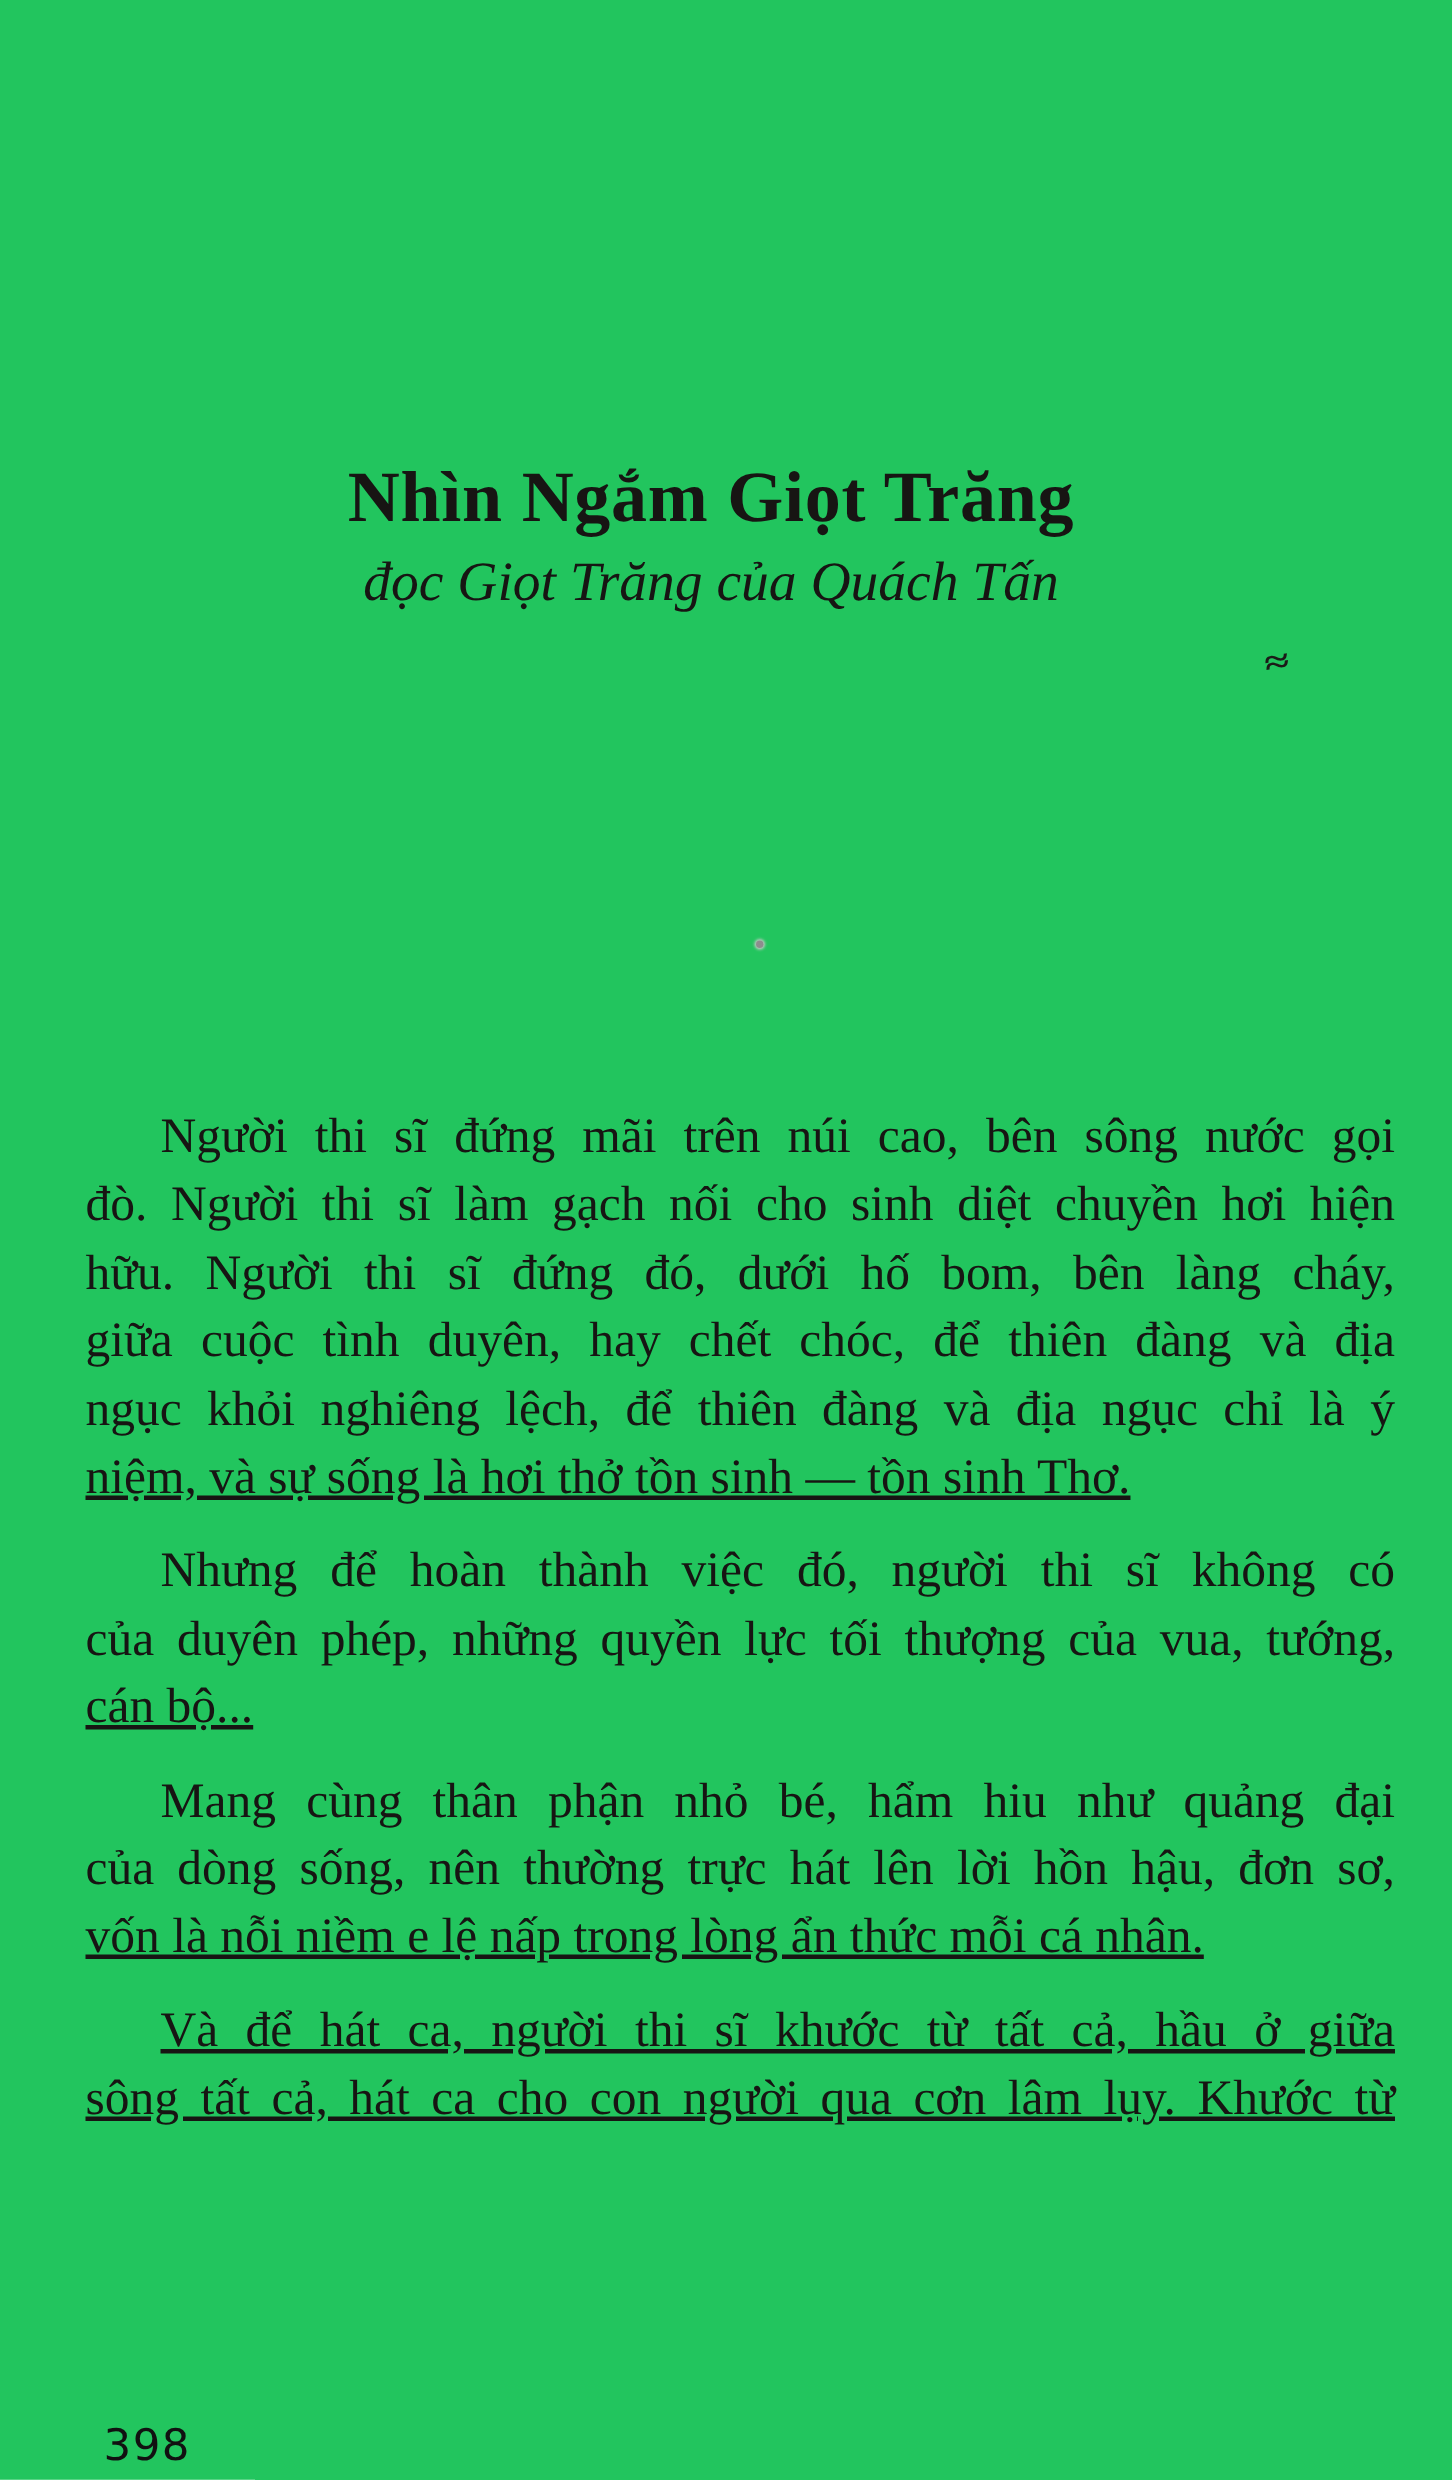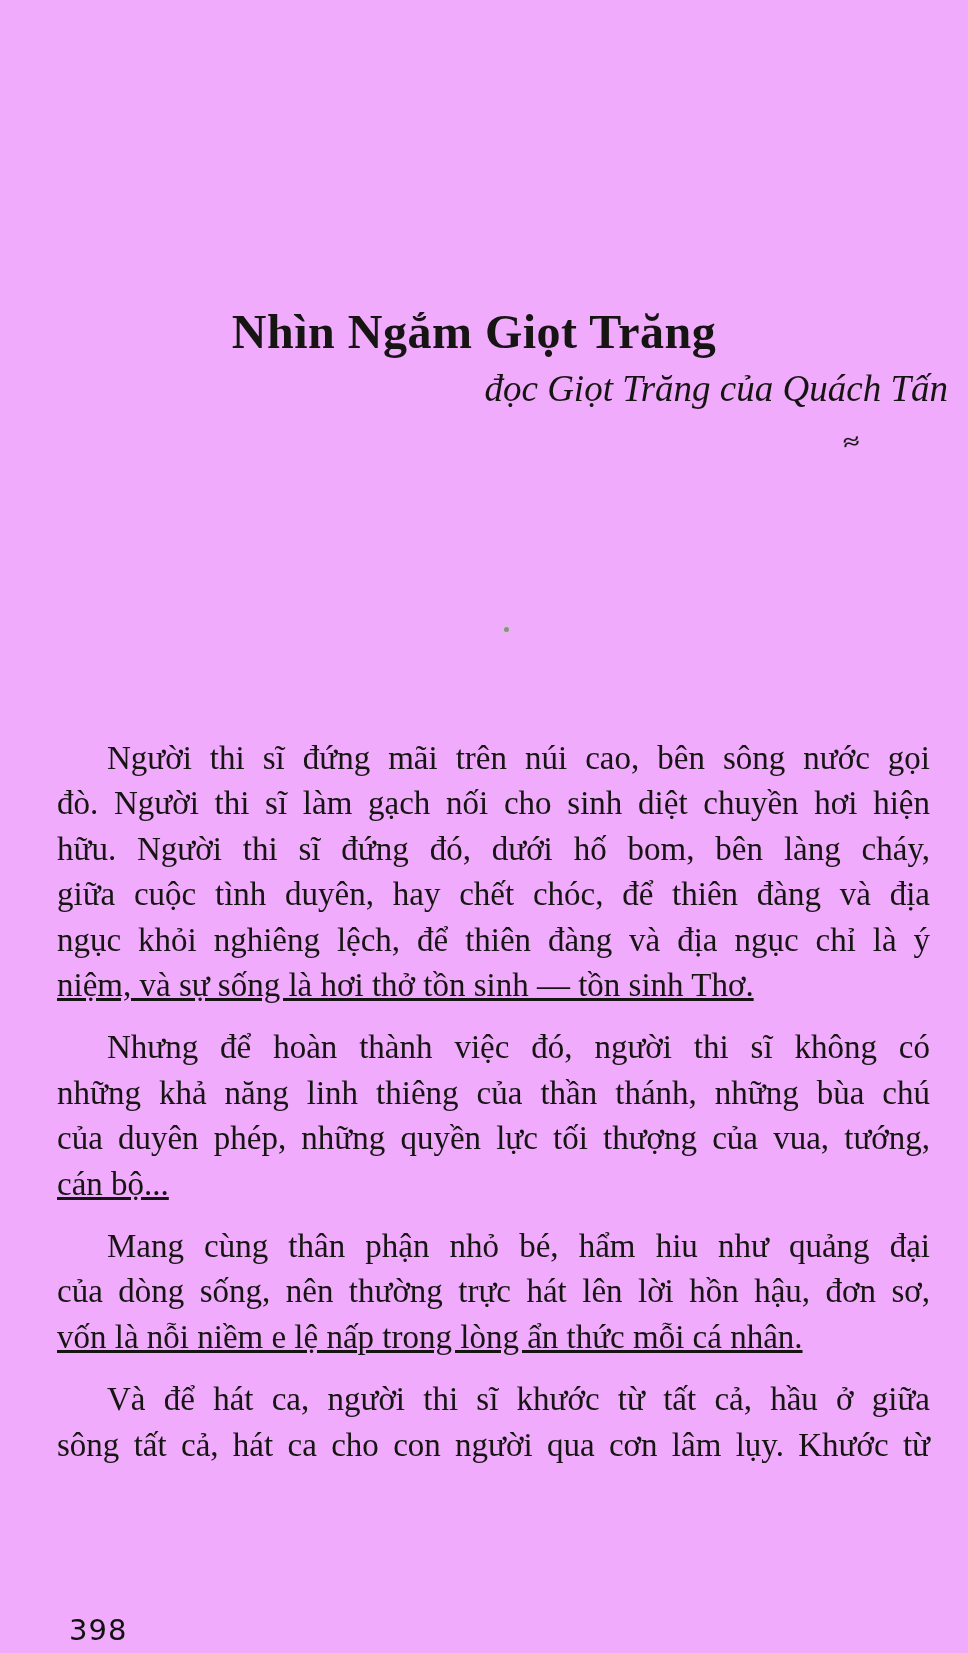--- a/index.html
+++ b/index.html
@@ -11,21 +11,21 @@
     height: 1653px;
     position: relative;
     background: #ffffff;
     font-family: "Liberation Serif", serif;
     color: #171513;
     overflow: hidden;
   }
   .page {
     position: absolute;
     inset: 0;
-    background: #f0abfc;
+    background: #22c55e;
   }
   
   .title-block {
     position: absolute;
     top: 302px;
     left: 0;
     right: 20px;
     text-align: center;
   }
   .title {
@@ -34,21 +34,20 @@
     line-height: 60px;
     letter-spacing: 0.5px;
     margin: 0;
   }
   .subtitle {
     font-size: 37px;
     font-style: italic;
     font-weight: 400;
     line-height: 50px;
     margin: 2px 0 0 0;
-    text-align: right;
   }
   
   .smudge {
     position: absolute;
     left: 843px;
     top: 425px;
     font-size: 30px;
     font-weight: 700;
     color: #1c1a18;
     transform: rotate(-9deg) scaleY(0.75);
@@ -70,21 +69,21 @@
     position: absolute;
     left: 57px;
     top: 736px;
     width: 873px;
     font-size: 33px;
     line-height: 45.4px;
   }
   .paragraph {
     margin: 0 0 17px 0;
   }
-  .paragraph:last-child { margin-bottom: 0; }
+  .paragraph:last-child { margin-bottom: 0; text-decoration: underline; }
   .line {
     white-space: nowrap;
     overflow: visible;
   }
   .line.justify {
     white-space: normal;
     text-align: justify;
     text-align-last: justify;
     text-justify: inter-word;
   }
@@ -127,21 +126,20 @@
       <div class="line justify indent">Người thi sĩ đứng mãi trên núi cao, bên sông nước gọi</div>
       <div class="line justify">đò. Người thi sĩ làm gạch nối cho sinh diệt chuyền hơi hiện</div>
       <div class="line justify">hữu. Người thi sĩ đứng đó, dưới hố bom, bên làng cháy,</div>
       <div class="line justify">giữa cuộc tình duyên, hay chết chóc, để thiên đàng và địa</div>
       <div class="line justify">ngục khỏi nghiêng lệch, để thiên đàng và địa ngục chỉ là ý</div>
       <div class="line last">niệm, và sự sống là hơi thở tồn sinh — tồn sinh Thơ.</div>
     </div>
 
     <div class="paragraph">
       <div class="line justify indent">Nhưng để hoàn thành việc đó, người thi sĩ không có</div>
-      <div class="line justify">những khả năng linh thiêng của thần thánh, những bùa chú</div>
       <div class="line justify">của duyên phép, những quyền lực tối thượng của vua, tướng,</div>
       <div class="line last">cán bộ...</div>
     </div>
 
     <div class="paragraph">
       <div class="line justify indent">Mang cùng thân phận nhỏ bé, hẩm hiu như quảng đại</div>
       <div class="line justify">của dòng sống, nên thường trực hát lên lời hồn hậu, đơn sơ,</div>
       <div class="line last">vốn là nỗi niềm e lệ nấp trong lòng ẩn thức mỗi cá nhân.</div>
     </div>
 

